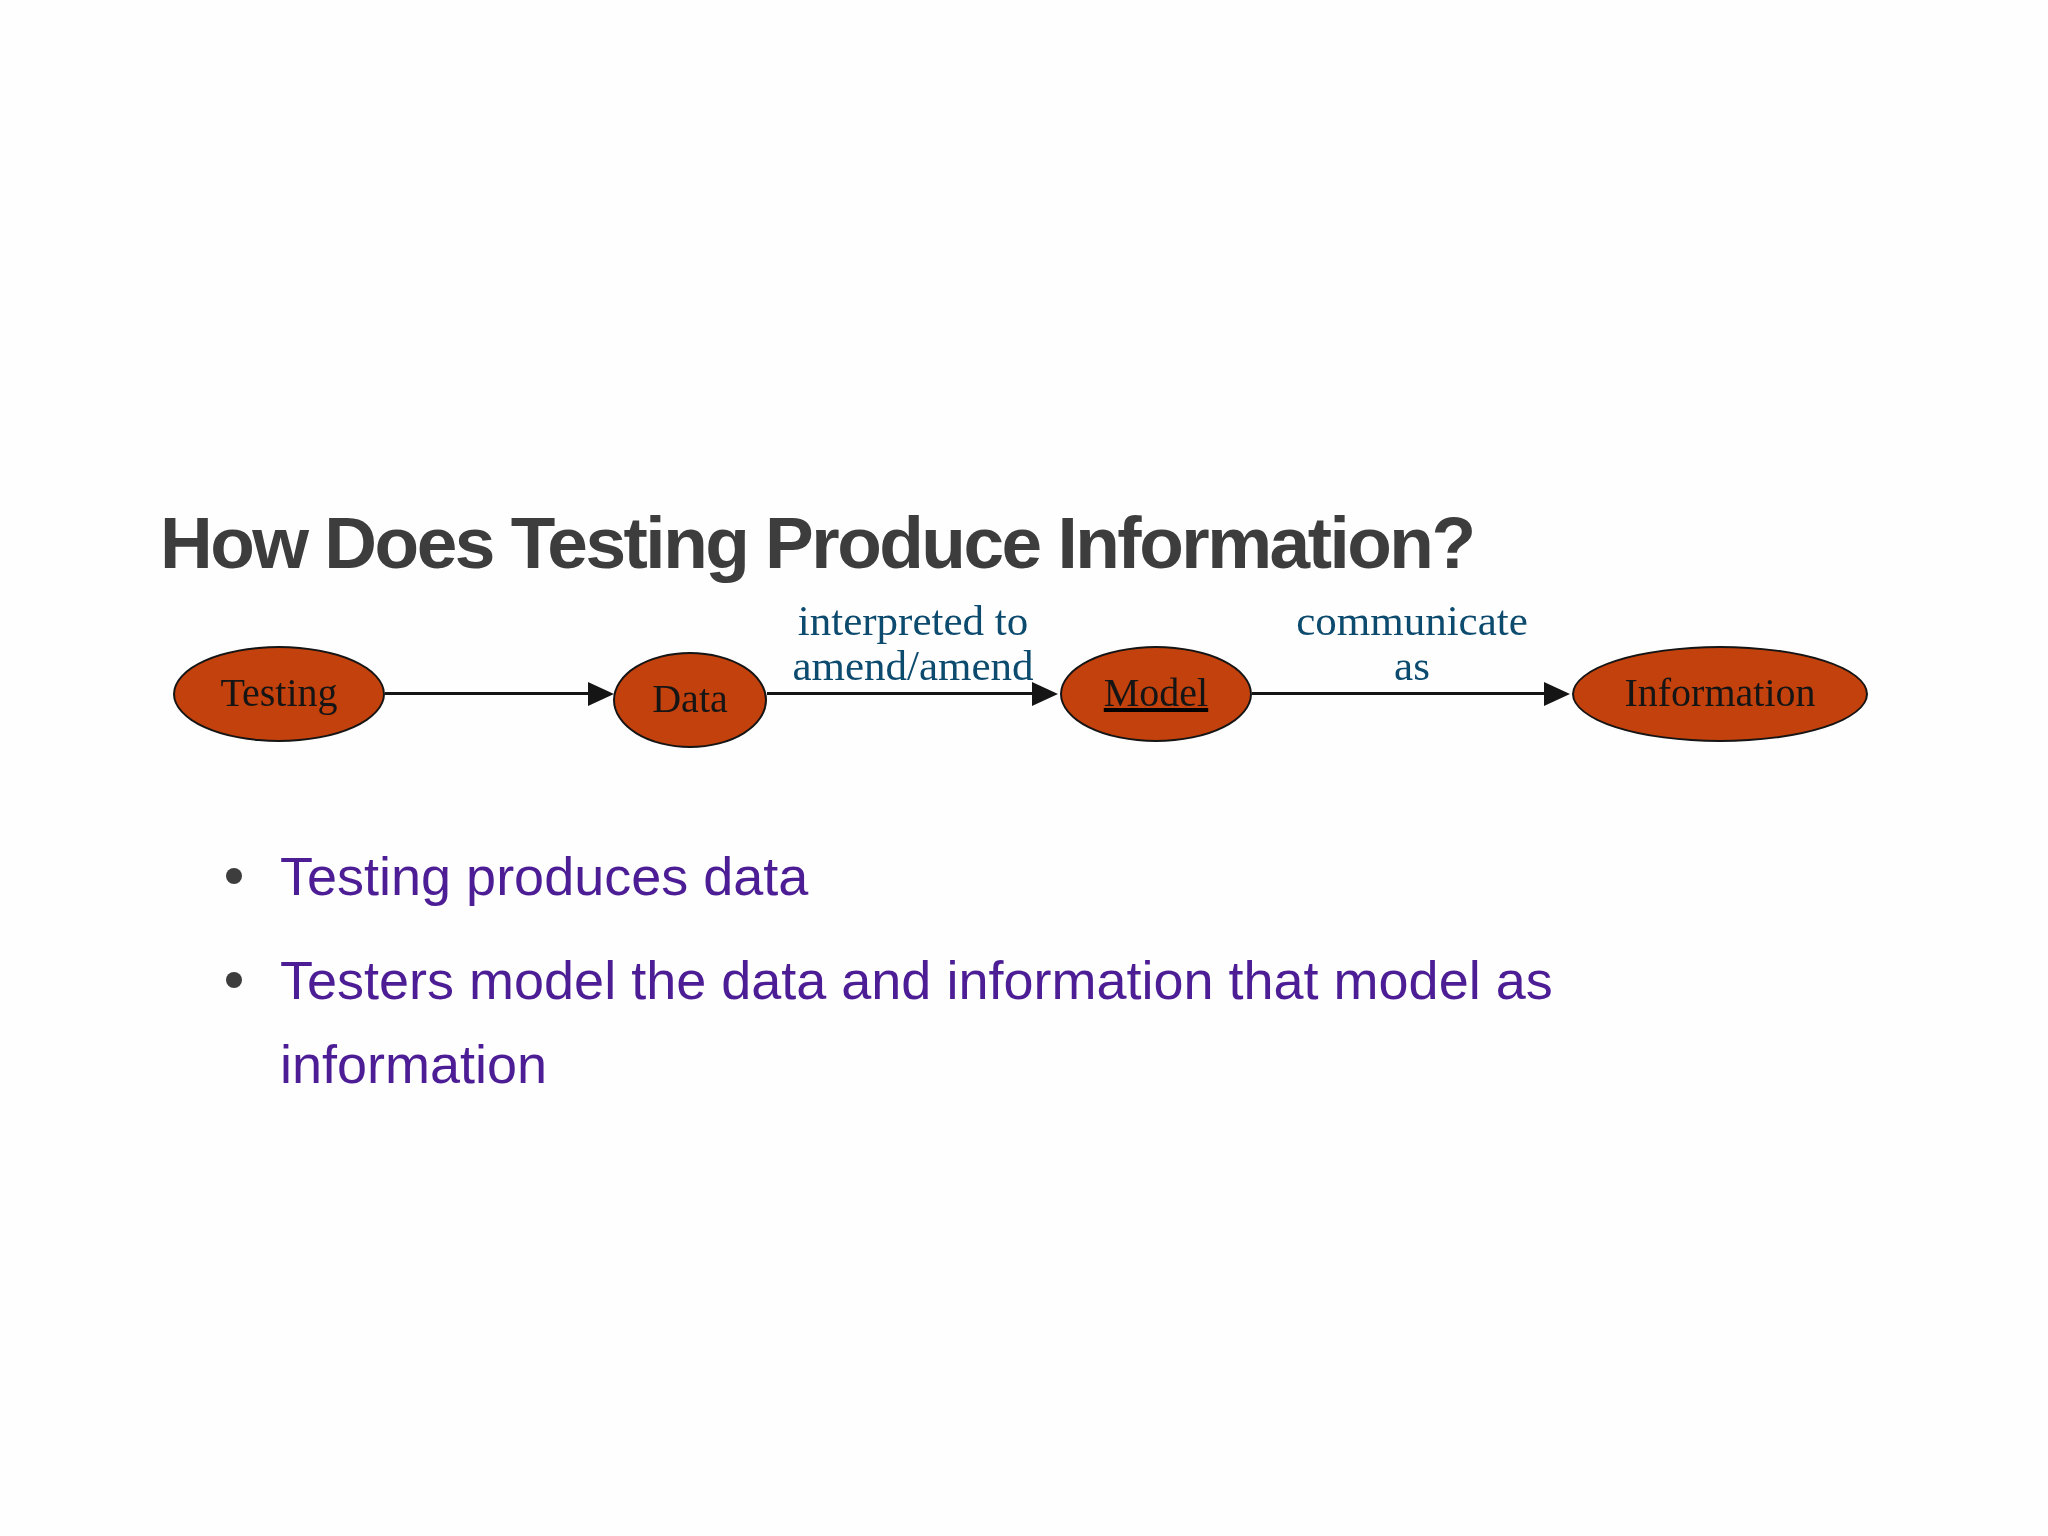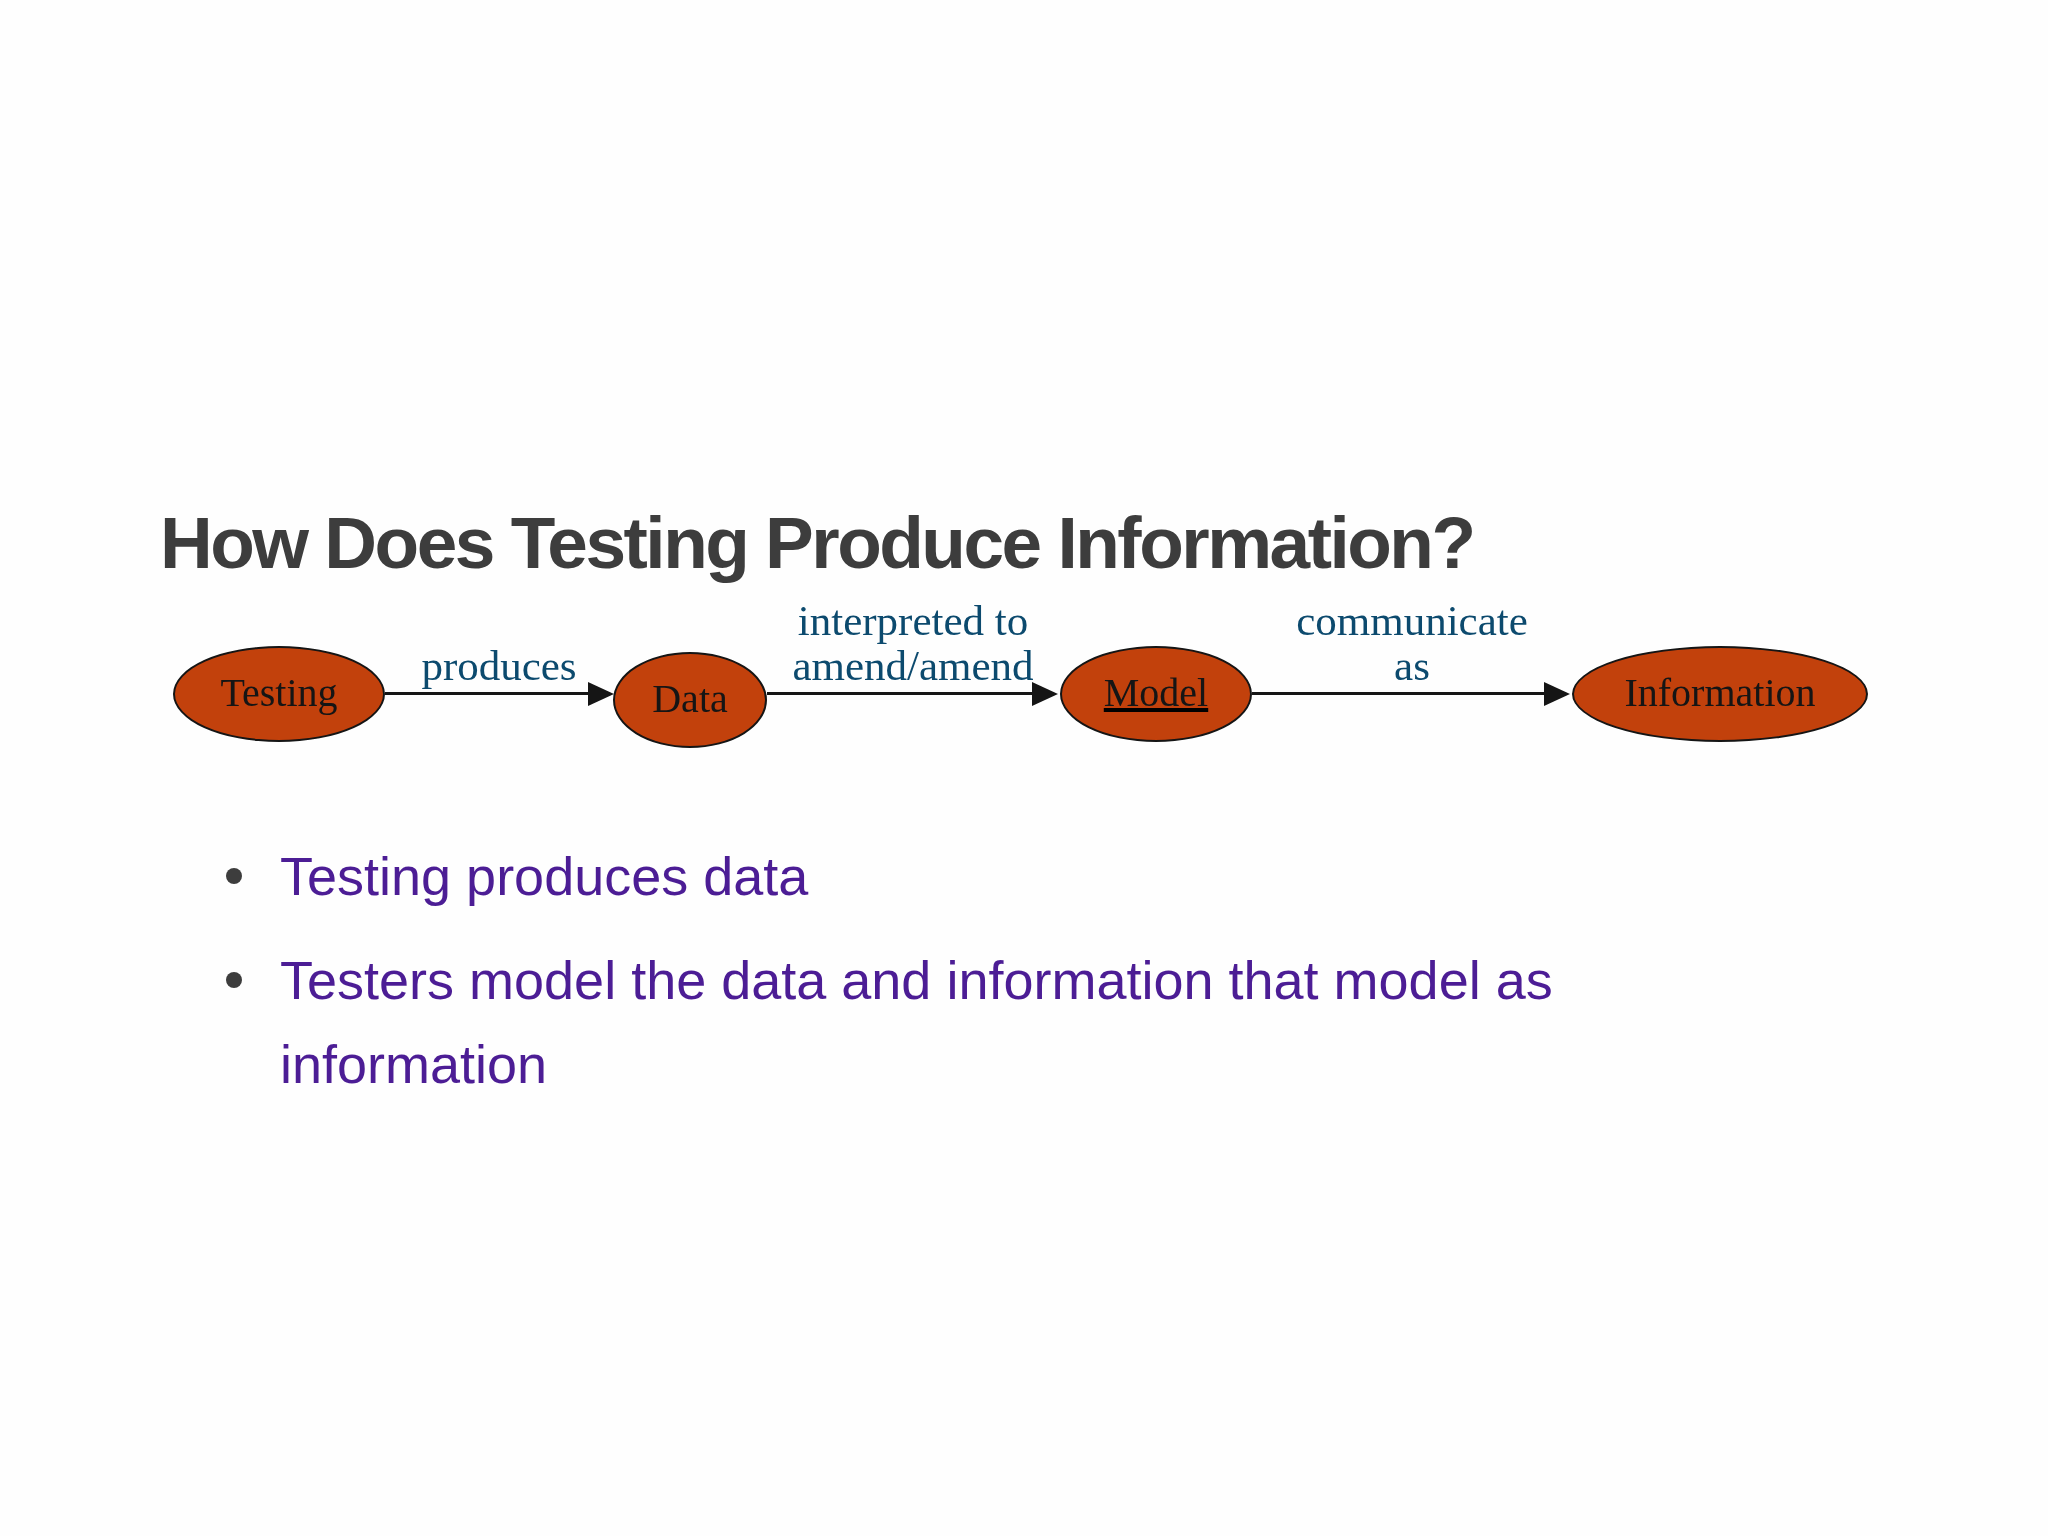--- a/index.html
+++ b/index.html
@@ -113,23 +113,20 @@
     </div>
     <div class="node node-model">
       <span class="node-label">Model</span>
     </div>
     <div class="node node-information">
       <span class="node-label">Information</span>
     </div>
 
     <div class="arrow-line a1"></div>
     <div class="arrow-head a1"></div>
-    <div class="edge-label e1">
-      <span>produces</span>
-    </div>
 
     <div class="arrow-line a2"></div>
     <div class="arrow-head a2"></div>
     <div class="edge-label e2">
       <span>interpreted to</span>
       <span>amend/amend</span>
     </div>
 
     <div class="arrow-line a3"></div>
     <div class="arrow-head a3"></div>

